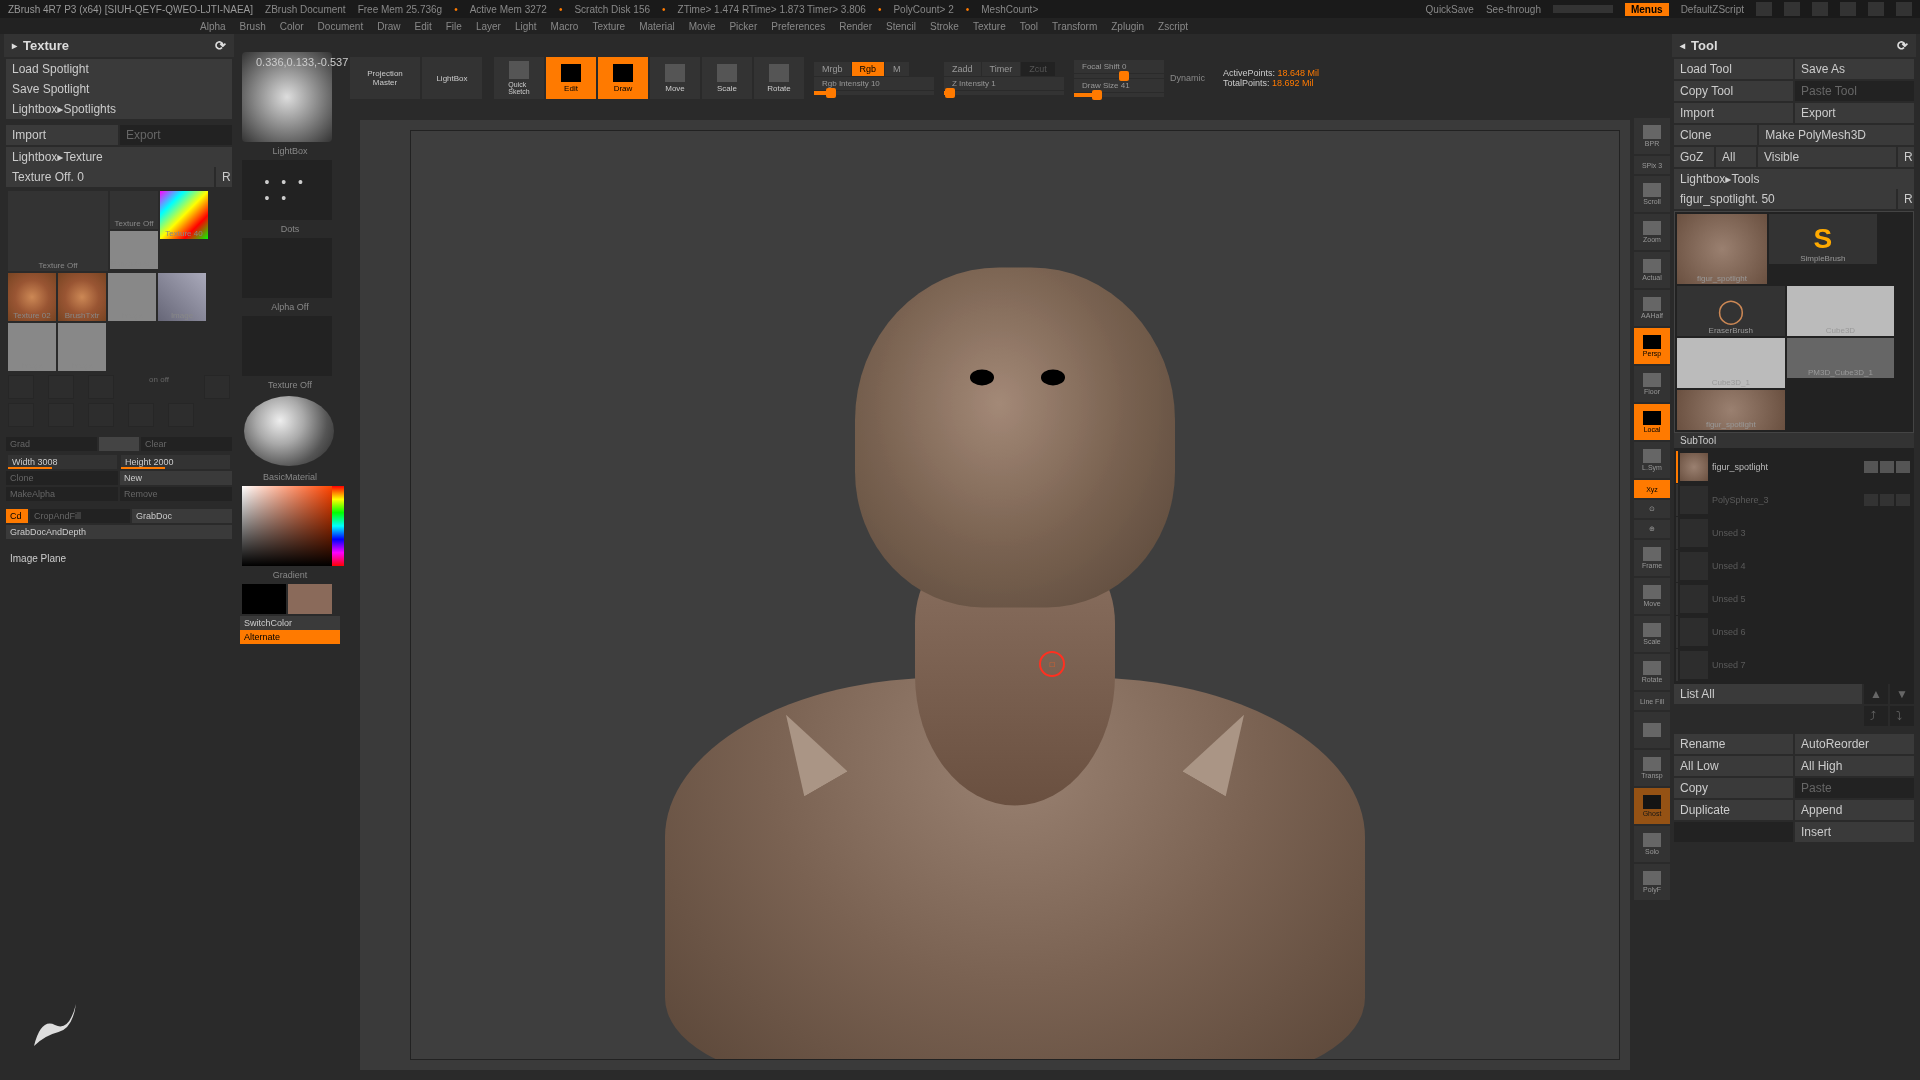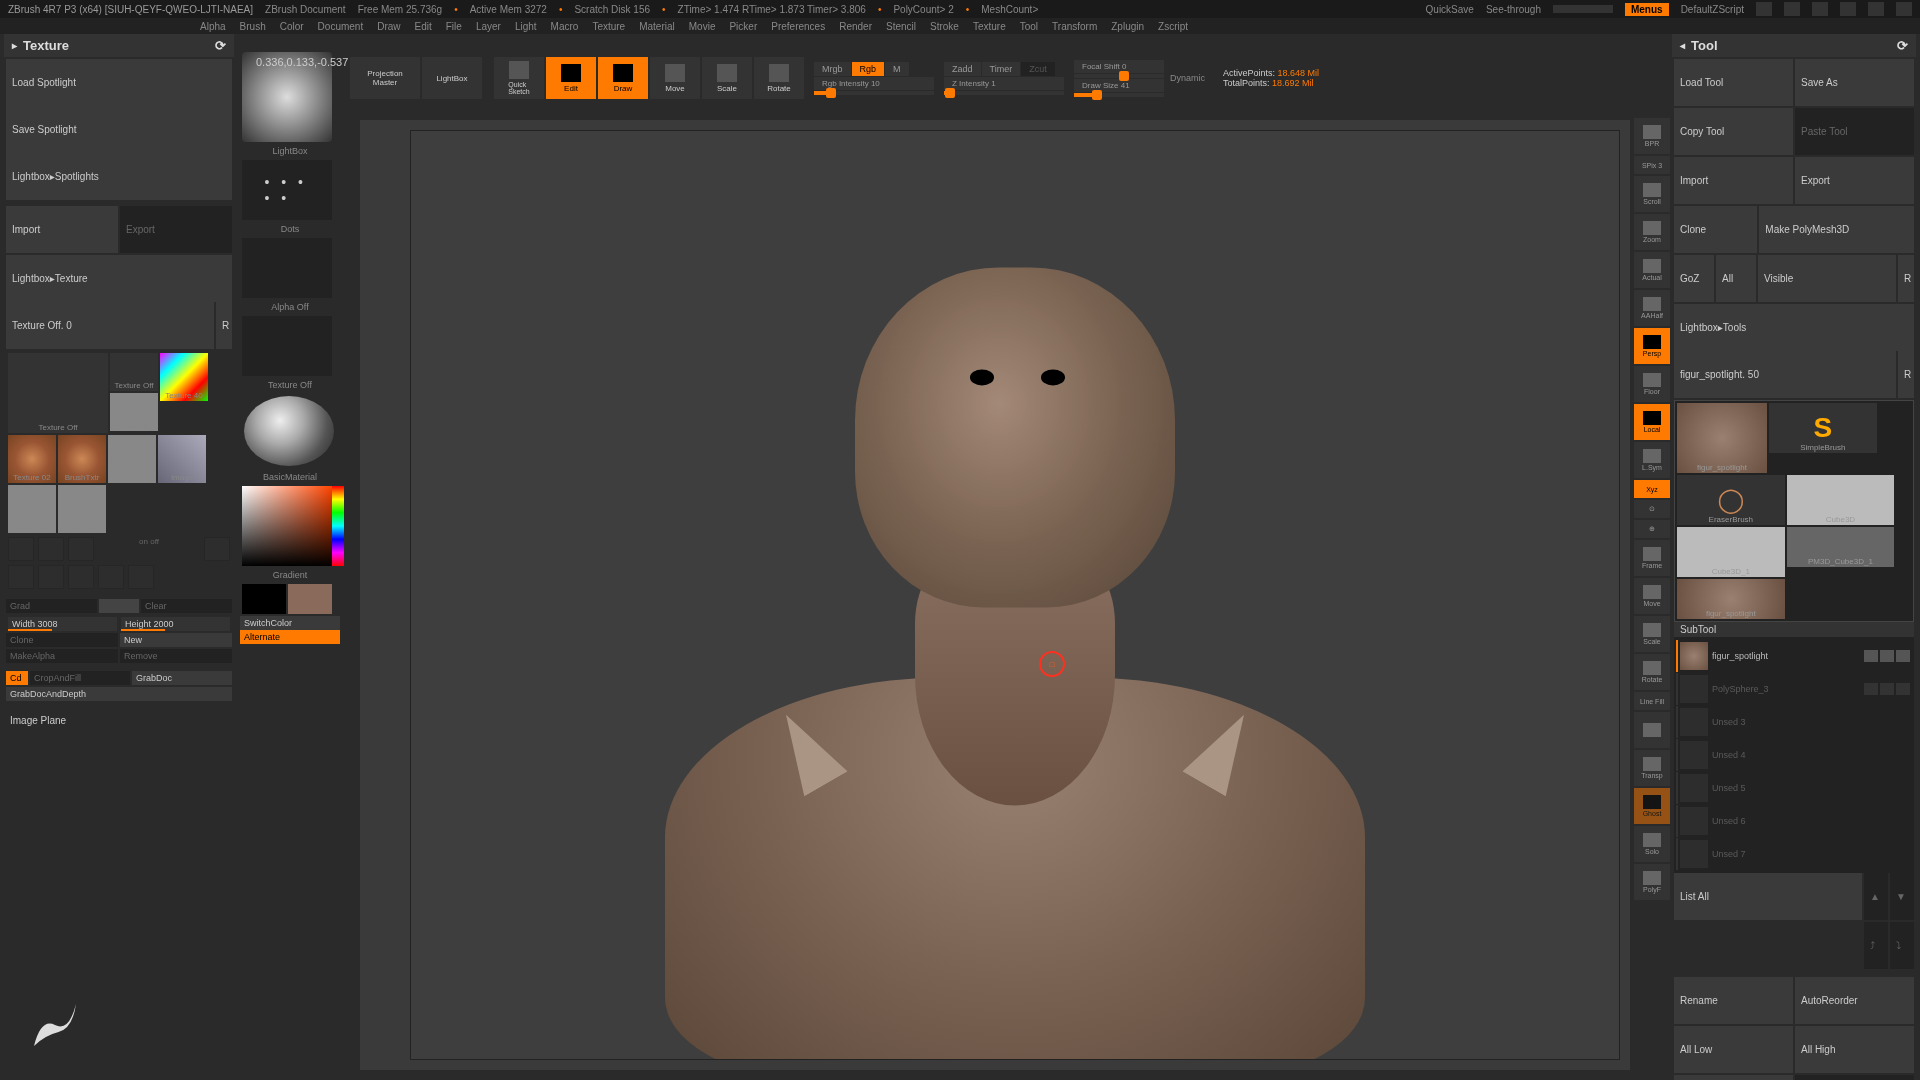--- a/index.html
+++ b/index.html
@@ -17,37 +17,37 @@
 .menubar { height: 16px; background: #222; display: flex; align-items: center; padding: 0 200px 0 200px; gap: 14px; font-size: 10px; color: #888; }
 .menubar span { cursor: pointer; }
 
 
 .left-panel { position: absolute; left: 4px; top: 34px; width: 230px; }
 .panel-header { background: #333; padding: 4px 8px; font-size: 13px; font-weight: bold; color: #ddd; display: flex; align-items: center; gap: 6px; }
 .panel-header .arrow { font-size: 10px; }
 .panel-body { background: #2a2a2a; padding: 2px; }
 
 .btn-row { display: flex; gap: 2px; margin-bottom: 2px; }
-.btn { background: #3a3a3a; color: #ccc; padding: 18px 6px; font-size: 10px; flex: 1; text-align: left; border: none; cursor: pointer; }
+.btn { background: #3a3a3a; color: #ccc; padding: 3px 6px; font-size: 12px; flex: 1; text-align: left; border: none; cursor: pointer; }
 .btn.full { width: 100%; }
 .btn.dark { background: #222; color: #666; }
 .btn.grey { background: #444; }
 .btn.orange { background: #ff7a00; color: #000; }
 .btn.small { padding: 2px 4px; font-size: 9px; }
 .btn.r-tag { width: 16px; flex: 0 0 16px; text-align: center; }
 
 .thumb-grid { display: flex; flex-wrap: wrap; gap: 2px; padding: 2px; }
 .thumb { width: 48px; height: 48px; background: #333; position: relative; }
 .thumb .label { position: absolute; bottom: 1px; left: 0; right: 0; text-align: center; font-size: 8px; color: #888; }
 .thumb.rainbow { background: linear-gradient(135deg,#f0f,#0ff,#ff0,#f00,#0f0); }
 .thumb.orange-tex { background: radial-gradient(circle,#c85,#953,#742); }
 .thumb.grey-tex { background: #888; }
 .thumb.img-tex { background: linear-gradient(45deg,#667,#889,#aab); }
 
-.icon-row { display: flex; gap: 4px; padding: 2px; }
+.icon-row { display: flex; gap: 14px; padding: 2px; }
 .icon-sq { width: 26px; height: 24px; background: #333; border: 1px solid #222; }
 .icon-sq.dim { opacity: 0.4; }
 
 .slider-row { display: flex; gap: 4px; padding: 2px; font-size: 9px; }
 .slider-row .s { flex: 1; background: #333; padding: 2px 4px; position: relative; }
 .slider-row .s::after { content: ''; position: absolute; bottom: 0; left: 0; height: 2px; width: 40%; background: #ff7a00; }
 
 
 .left-panel2 { position: absolute; left: 240px; top: 50px; width: 100px; }
 .brush-thumb { width: 90px; height: 90px; background: radial-gradient(circle,#ddd,#888,#333); border-radius: 4px; margin: 2px; }

